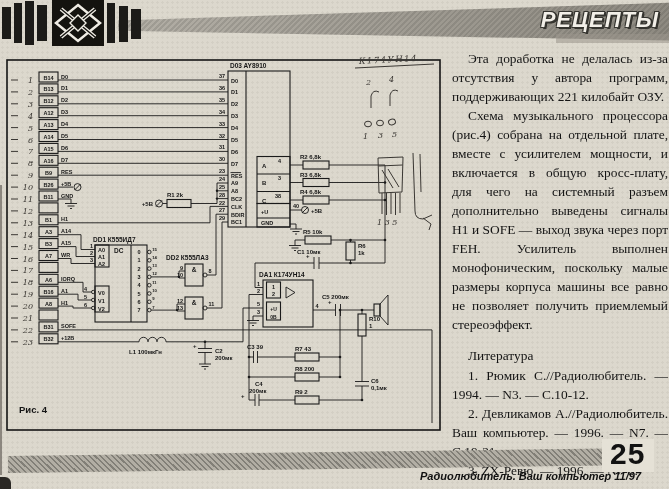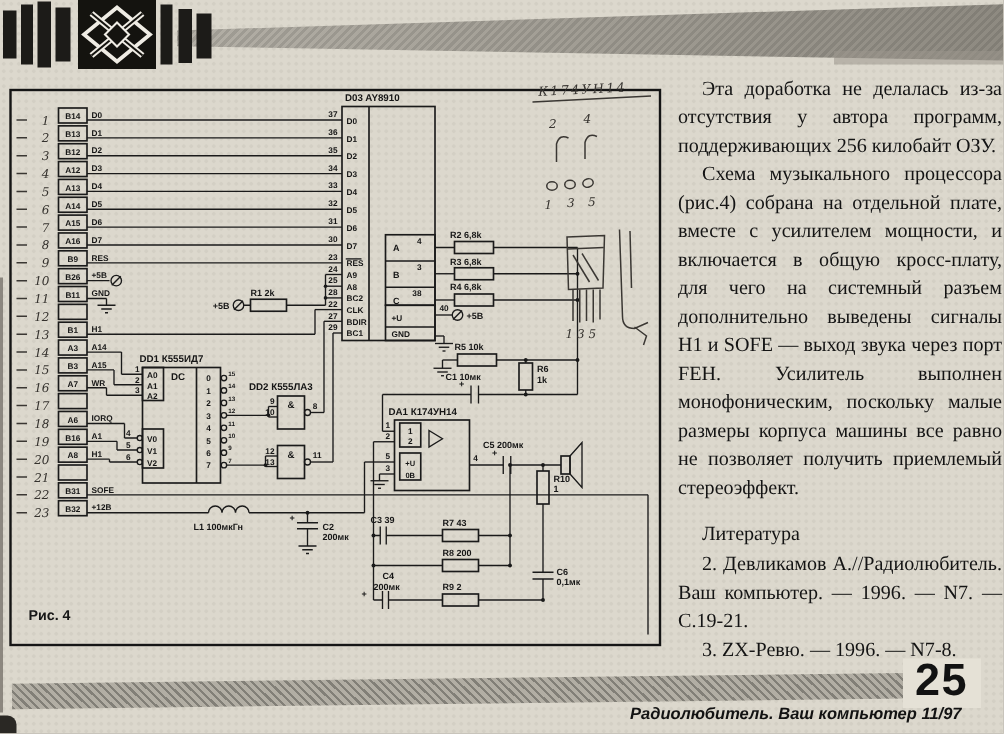--- a/index.html
+++ b/index.html
@@ -62,20 +62,21 @@
     <polygon points="78,5 100,23 78,41 56,23" fill="none" stroke="#efece4" stroke-width="2.5"></polygon>
     <line x1="61" y1="9" x2="95" y2="37" stroke="#efece4" stroke-width="4"></line>
     <line x1="95" y1="9" x2="61" y2="37" stroke="#efece4" stroke-width="4"></line>
     <line x1="61" y1="9" x2="95" y2="37" stroke="#14130f" stroke-width="1.4"></line>
     <line x1="95" y1="9" x2="61" y2="37" stroke="#14130f" stroke-width="1.4"></line>
     <polygon points="78,15 86,23 78,31 70,23" fill="#14130f" stroke="#efece4" stroke-width="1.4"></polygon>
     <rect x="107" y="3" width="8" height="40" fill="#1c1b18"></rect>
     <rect x="119" y="6" width="9" height="36" fill="#1c1b18"></rect>
     <rect x="131" y="9" width="10" height="30" fill="#1c1b18"></rect>
   </svg>
+  <div class="masthead-title">РЕЦЕПТЫ</div>
 
   <svg viewBox="0 0 440 385" width="440" height="385" style="position:absolute;left:3px;top:52px;">
 
     <rect x="4" y="8" width="433" height="370" fill="none" stroke="#151515" stroke-width="1.6"></rect>
 
     <g>
 
     <g transform="translate(0.00 0.00)">
         <line class="hwl" x1="8" y1="28" x2="15" y2="28"></line>
         <text class="hw" x="30" y="31" text-anchor="end">1</text>
@@ -718,23 +719,24 @@
         <path class="hwl" d="M410,101 l2,58 q0,8 8,8 l9,-4" stroke-width="1.6"></path>
         <path class="hwl" d="M417,102 l1,38" stroke-width="1.6"></path>
         <path class="hwl" d="M420,166 l8,6 l-2,6" stroke-width="1.2"></path>
       </g>
     </g>
 
     <text class="cap" x="16" y="361">Рис. 4</text>
   </svg>
 
   <div class="article">
-    <p>Эта доработка не делалась из-за отсутствия у автора программ, поддерживающих 256 килобайт ОЗУ.</p>
+    <p>Эта доработка не делалась из-за отсутствия у автора программ, поддерживающих 221 килобайт ОЗУ.</p>
     <p>Схема музыкального процессора (рис.4) собрана на отдельной плате, вместе с усилителем мощности, и включается в общую кросс-плату, для чего на системный разъем дополнительно выведены сигналы H1 и SOFE — выход звука через порт FEH. Усилитель выполнен монофоническим, поскольку малые размеры корпуса машины все равно не позволяет получить приемлемый стереоэффект.</p>
     <p class="lit-heading">Литература</p>
+    <p>1. Рюмик С.//Радиолюбитель. — 1994. — N3. — С.10-12.</p>
     <p>2. Девликамов А.//Радиолюбитель. Ваш компьютер. — 1996. — N7. — С.19-21.</p>
     <p>3. ZX-Ревю. — 1996. — N7-8.</p>
   </div>
 
   <div class="footbar"></div>
   <div class="pagenum-patch"></div>
   <div class="pagenum">25</div>
   <div class="journal">Радиолюбитель. Ваш компьютер 11/97</div>
 
   <div class="edge-left"></div>

